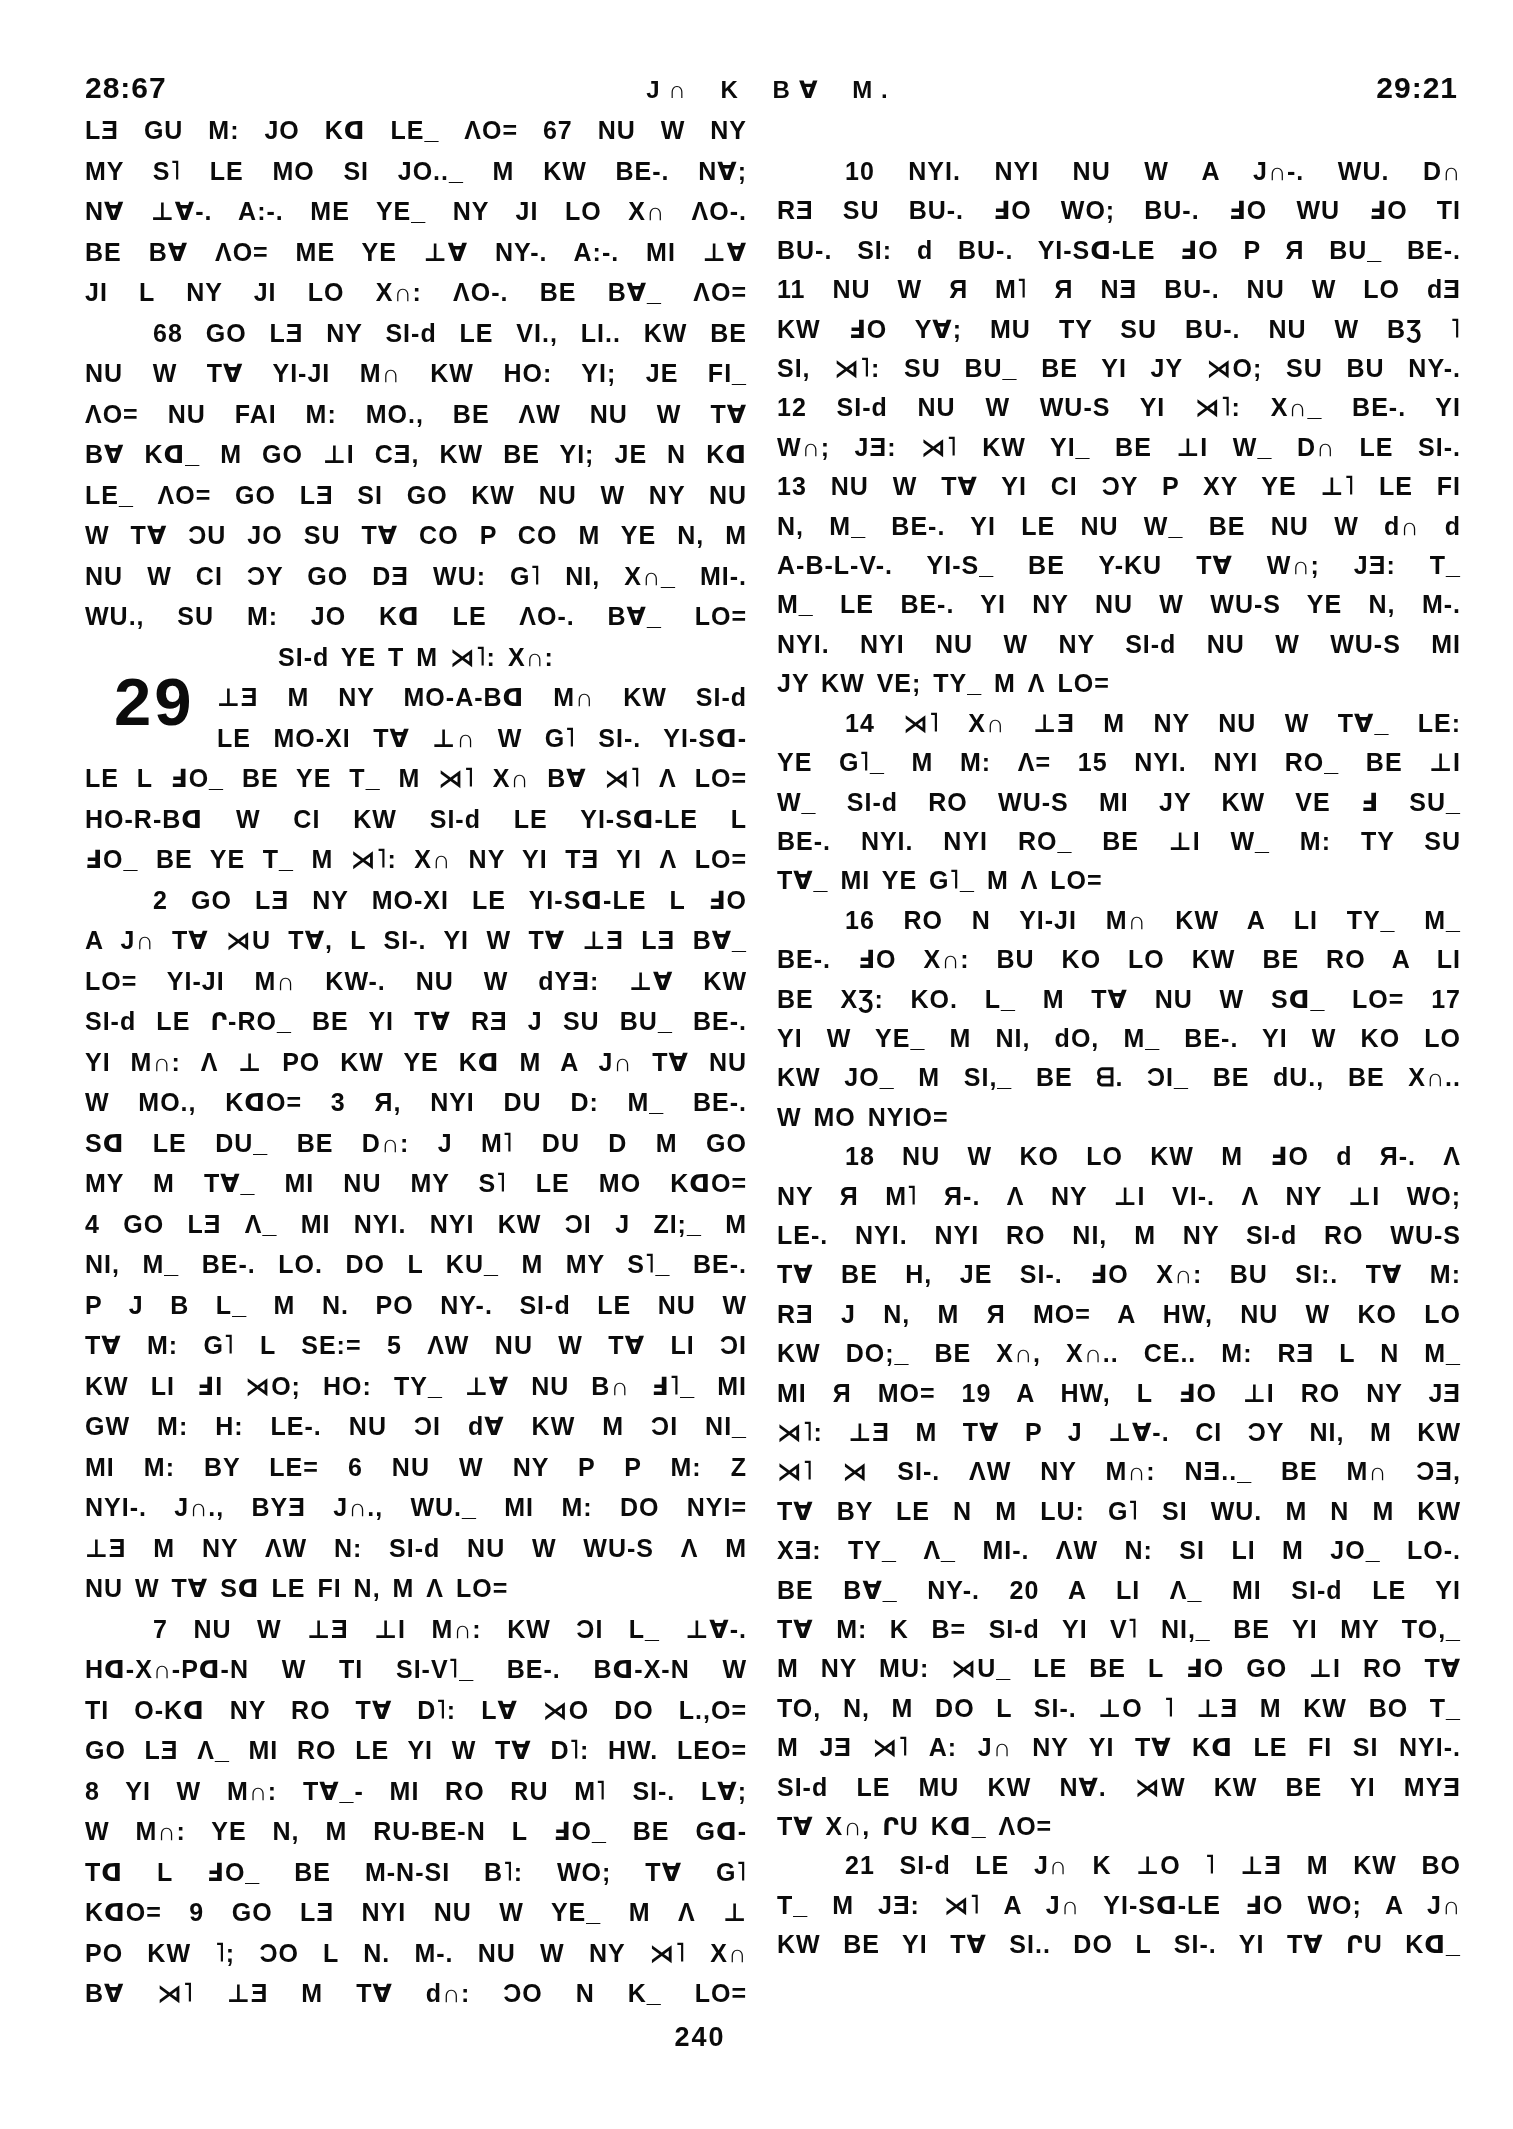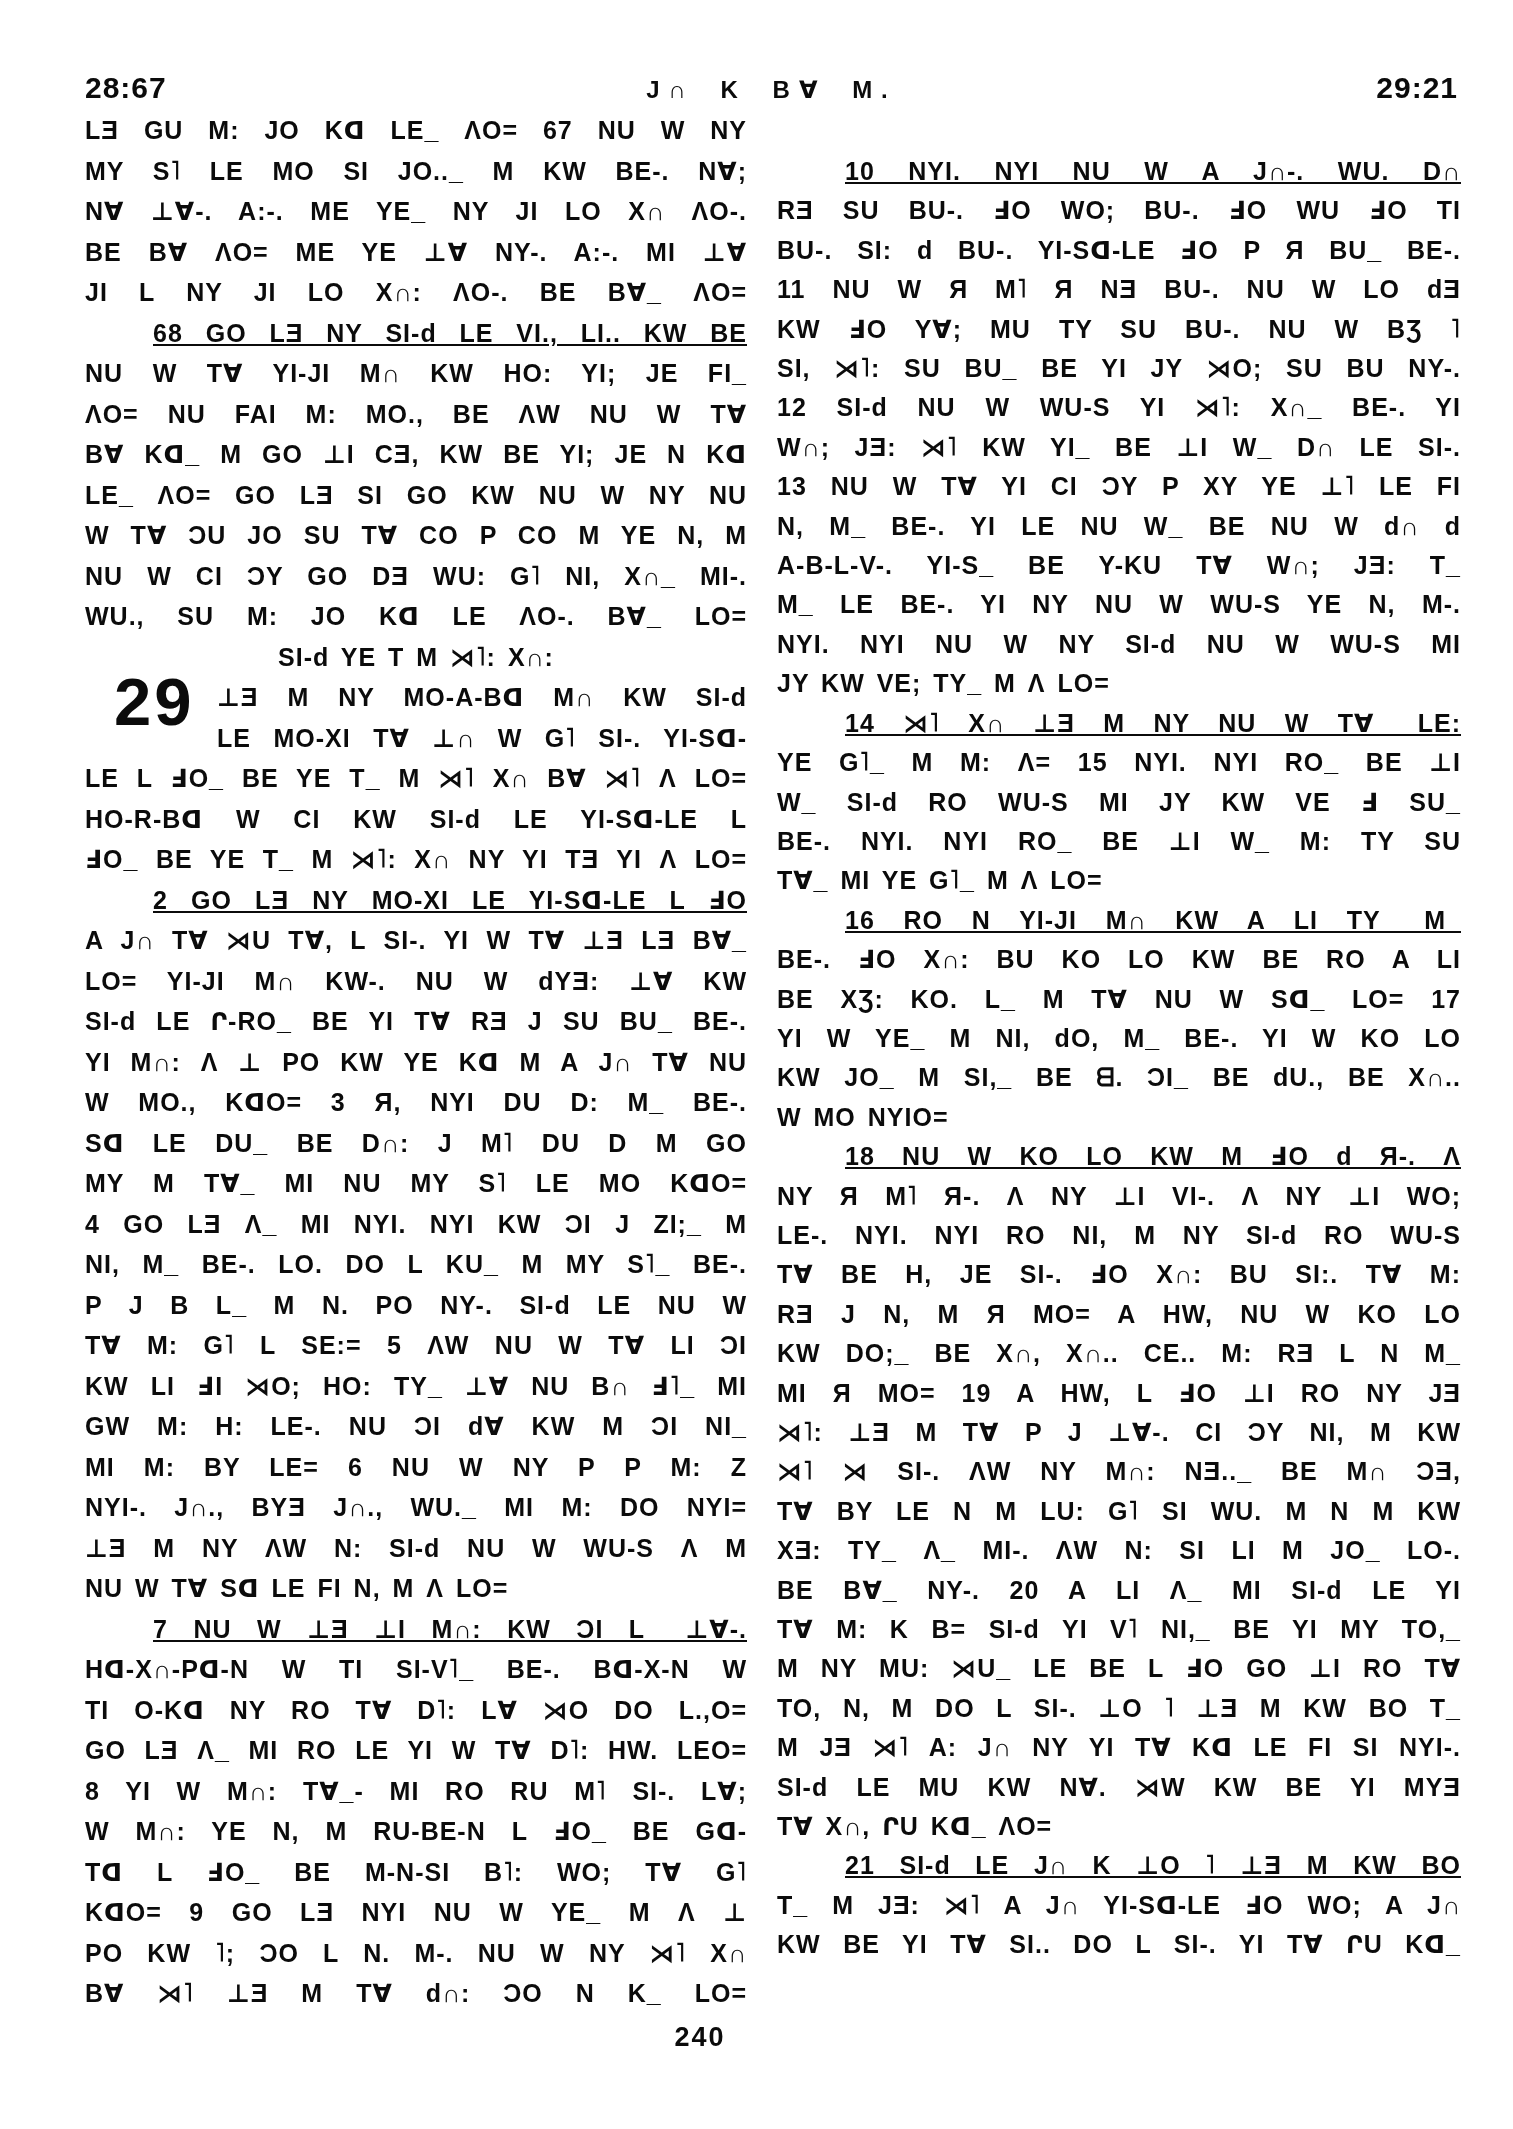--- a/index.html
+++ b/index.html
@@ -28,21 +28,21 @@
   .col.left {left:85px; top:110px; width:662px; line-height:40.5px;}
   .col.right{left:777px; top:152px; width:684px; line-height:39.4px;}
   .line{
     text-align:justify;
     text-align-last:justify;
     overflow:visible;
     white-space:normal;
   }
   .s-l{text-align-last:left;}
   .s-c{text-align:center;text-align-last:center;}
-  .s-i{padding-left:68px;text-decoration:underline;}
+  .s-i{padding-left:68px;}
   .s-d{padding-left:132px;}
   .dropcap{
     position:absolute;left:-3px;top:558px;
     font-size:67px;line-height:67px;letter-spacing:3px;margin-left:32px;
   }
   .ftr{
     position:absolute;top:2022px;left:85px;width:1230px;
     text-align:center;font-size:27px;letter-spacing:2px;
   }
 </style>

